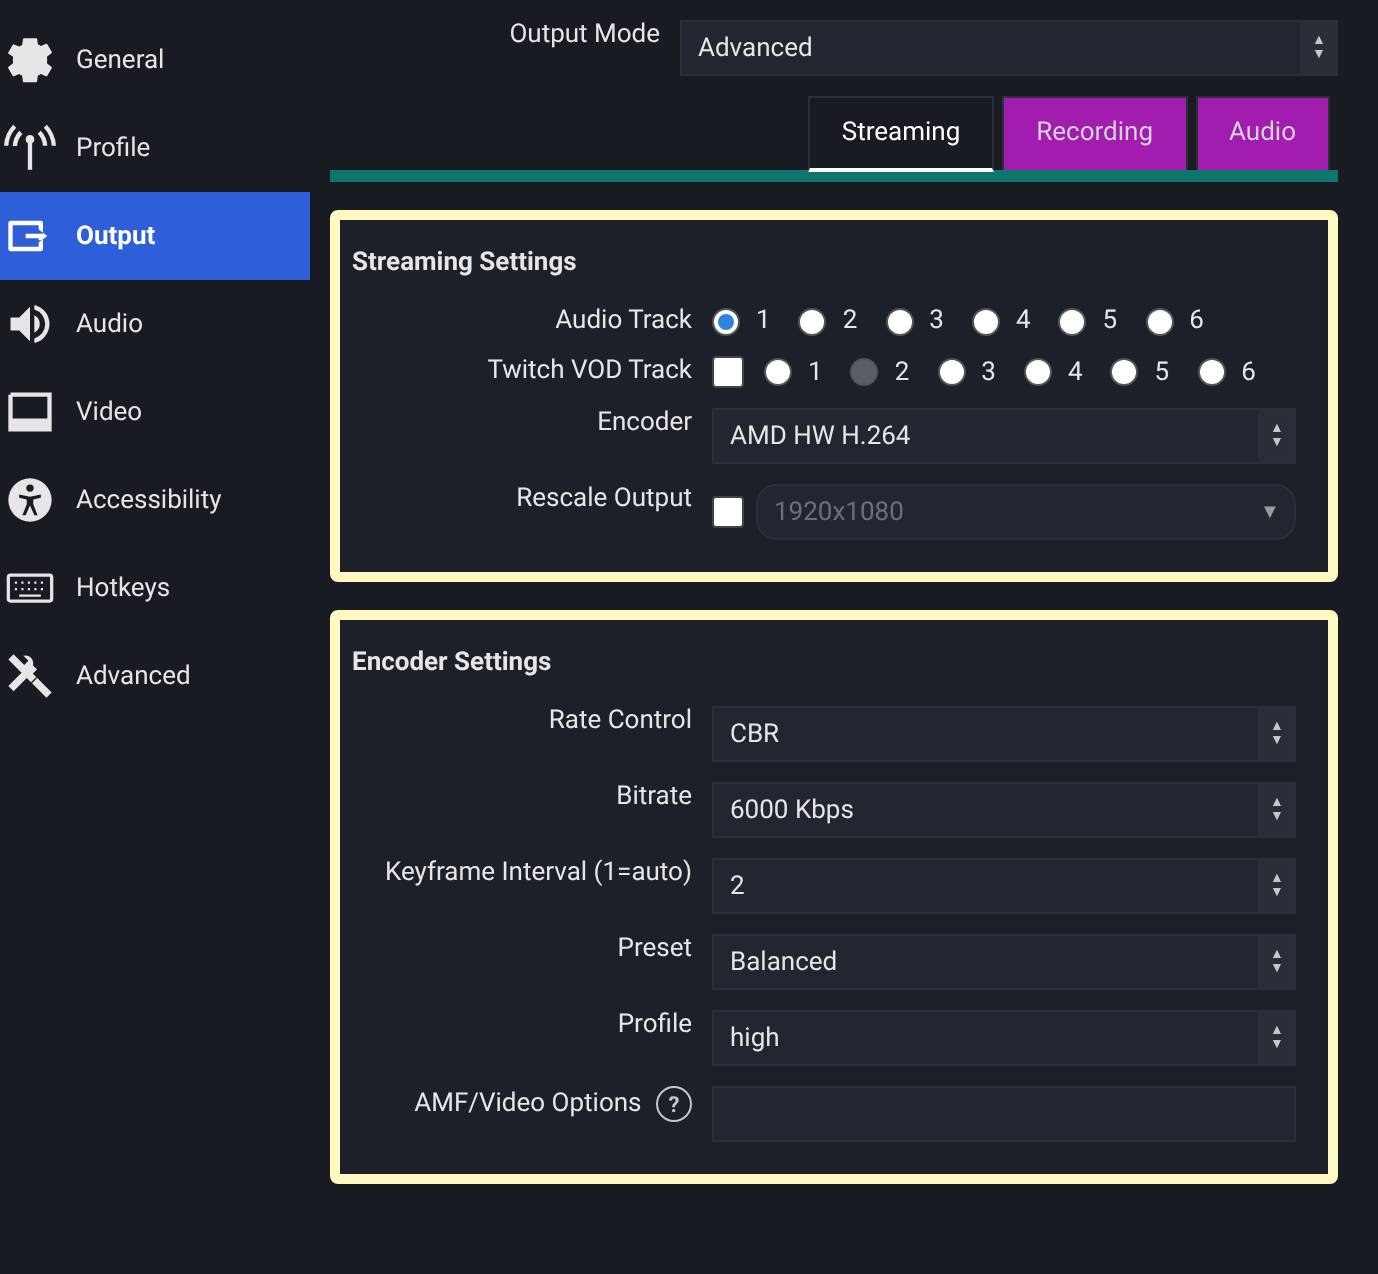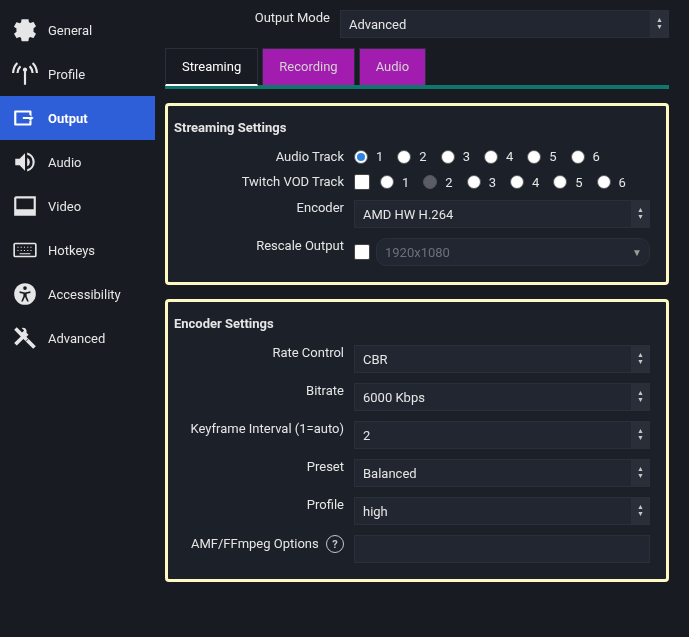--- a/index.html
+++ b/index.html
@@ -11,21 +11,21 @@
   width: 689px;
   height: 637px;
   overflow: hidden;
 }
 .container { display: flex; width: 100%; height: 100%; }
 
 
 .sidebar { width: 155px; background: #181b22; padding-top: 8px; }
 .sidebar-item {
   display: flex; align-items: center;
-  padding: 0 10px; height: 44px;
+  padding: 0 0; height: 44px;
   cursor: pointer; color: #e6e6e6;
 }
 .sidebar-item.active { background: #2f5fd8; color: #fff; font-weight: bold; }
 .sidebar-item .icon {
   width: 30px; height: 30px; display: flex;
   align-items: center; justify-content: center; margin-right: 8px;
   flex-shrink: 0;
 }
 .sidebar-item svg { width: 26px; height: 26px; fill: #e6e6e6; }
 .sidebar-item.active svg { fill: #fff; }
@@ -53,30 +53,30 @@
   display:flex; flex-direction:column; align-items:center; justify-content:center;
   font-size: 7px; line-height: 7px; color:#c7c7c7;
 }
 .select .chevron-single {
   position:absolute; right:0; top:0; width:24px; height:100%;
   display:flex; align-items:center; justify-content:center;
   font-size:10px; color:#9a9a9a;
 }
 
 
-.tabs { display:flex; border-bottom: 4px solid #0f766e; margin-bottom: 14px; }
+.tabs { display:flex; border-bottom: 6px solid #0f766e; margin-bottom: 14px; justify-content: flex-end; }
 .tab {
   padding: 10px 16px; background: #a21caf; border:1px solid #2b2f3a;
   border-bottom: none; margin-right: 4px; cursor:pointer; color:#d3d3d3;
 }
 .tab.active { background: #181b22; border-bottom: 2px solid #fff; color:#fff; margin-bottom:-1px; }
 
 .section-title { font-weight: bold; margin: 0 0 14px 2px; }
 
-.panel { background:#1c2029; border:3px solid #fef9c3; border-radius:4px; padding:14px 16px 6px 4px; margin-bottom:14px; }
+.panel { background:#1c2029; border:5px solid #fef9c3; border-radius:4px; padding:14px 16px 6px 4px; margin-bottom:14px; }
 .panel .row-label { width: 182px; }
 
 .checkbox {
   width:16px; height:16px; background:#fff; border:1px solid #444;
   border-radius:2px; margin-right:6px; flex-shrink:0;
 }
 .radio-group { display:flex; align-items:center; gap:4px; }
 .radio {
   width:14px; height:14px; border-radius:50%;
   background: #fff; border:1px solid #555;
@@ -135,35 +135,35 @@
       <span class="icon">
         <svg viewBox="0 0 24 24">
             <path d="M3 4h18v12H3V4m0 14h18v2H3Z" fill="none" stroke="#e6e6e6" stroke-width="2"></path>
           </svg>
       </span>
       <span>Video</span>
     </div>
     <div class="sidebar-item">
       <span class="icon">
         <svg viewBox="0 0 24 24">
-            <rect x="2" y="6" width="20" height="12" rx="1" fill="none" stroke="#e6e6e6" stroke-width="1.5"></rect>
-            <path d="M5 9h1v1H5zM8 9h1v1H8zM11 9h1v1h-1zM14 9h1v1h-1zM17 9h1v1h-1zM5 12h1v1H5zM8 12h1v1H8zM11 12h1v1h-1zM14 12h1v1h-1zM17 12h1v1h-1zM7 15h10v1H7z"></path>
-          </svg>
-      </span>
-      <span>Hotkeys</span>
-    </div>
-    <div class="sidebar-item">
-      <span class="icon">
-        <svg viewBox="0 0 24 24">
             <circle cx="12" cy="12" r="10" fill="#e6e6e6"></circle>
             <circle cx="12" cy="6.5" r="1.7" fill="#181b22"></circle>
             <path d="M7 9.5l5 1 5-1v1.5l-3.5.8v2.2l2 5h-1.5l-2-4.5-2 4.5H8.5l2-5v-2.2L7 11z" fill="#181b22"></path>
           </svg>
       </span>
       <span>Accessibility</span>
+    </div>
+    <div class="sidebar-item">
+      <span class="icon">
+        <svg viewBox="0 0 24 24">
+            <rect x="2" y="6" width="20" height="12" rx="1" fill="none" stroke="#e6e6e6" stroke-width="1.5"></rect>
+            <path d="M5 9h1v1H5zM8 9h1v1H8zM11 9h1v1h-1zM14 9h1v1h-1zM17 9h1v1h-1zM5 12h1v1H5zM8 12h1v1H8zM11 12h1v1h-1zM14 12h1v1h-1zM17 12h1v1h-1zM7 15h10v1H7z"></path>
+          </svg>
+      </span>
+      <span>Hotkeys</span>
     </div>
     <div class="sidebar-item">
       <span class="icon">
         <svg viewBox="0 0 24 24">
             <path d="M22 19.59 19.59 22l-7.1-7.1 2.41-2.41 7.1 7.1M13.5 6A3.5 3.5 0 0 0 10 2.5a3.4 3.4 0 0 0-1.08.18l2.33 2.32-2.25 2.25L6.68 4.92A3.4 3.4 0 0 0 6.5 6 3.5 3.5 0 0 0 10 9.5a3.4 3.4 0 0 0 1.08-.18L13 11.24l2.24-2.24-1.92-1.92A3.4 3.4 0 0 0 13.5 6M4.41 2 2 4.41l6.1 6.1L2 16.59 4.41 19l6.1-6.1 2.39 2.39 2.41-2.41Z"></path>
           </svg>
       </span>
       <span>Advanced</span>
     </div>
   </div>
@@ -282,21 +282,21 @@
       <div class="row">
         <div class="row-label">Profile</div>
         <div class="select">
           <span>high</span>
           <span class="spinner">▲<br>▼</span>
         </div>
       </div>
 
       <div class="row">
         <div class="row-label">
-          <span>AMF/FFmpeg Options</span>
+          <span>AMF/Video Options</span>
           <span class="help-icon">?</span>
         </div>
         <div class="input">
           <span></span>
         </div>
       </div>
     </div>
 
   </div>
 </div>

